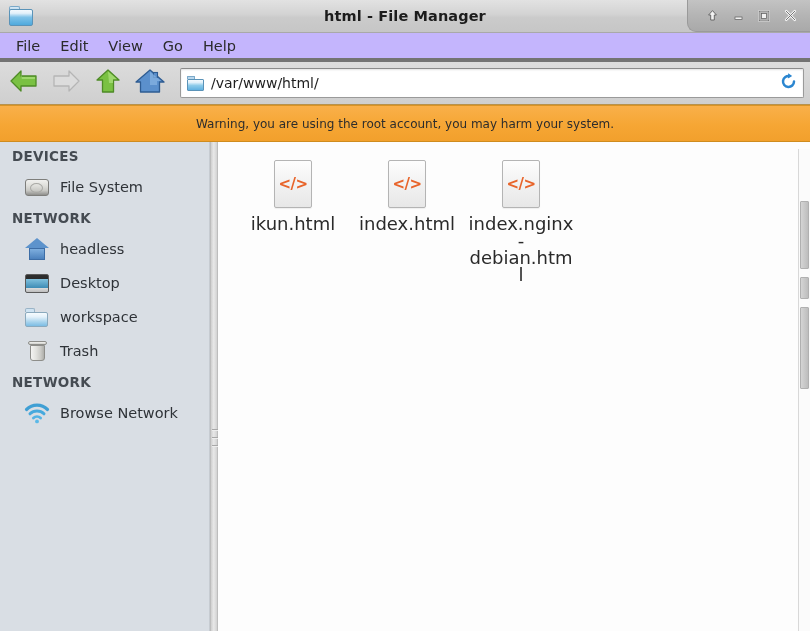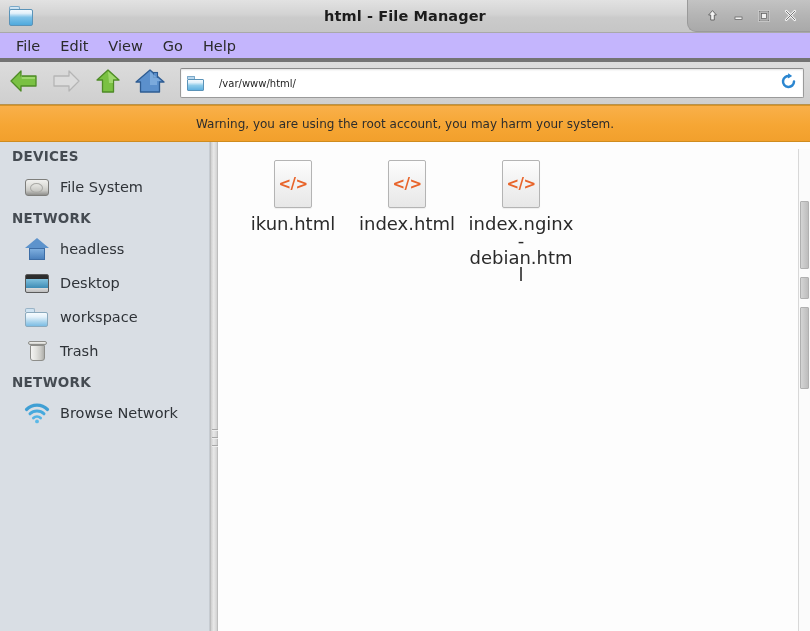--- a/index.html
+++ b/index.html
@@ -153,25 +153,24 @@
   }
   .path-folder-icon .body {
     position: absolute; left: 0; top: 3px;
     width: 17px; height: 12px;
     background: linear-gradient(to bottom,#f3f9fd 0%, #dff0fa 25%, #8ccbea 55%, #5fb0e0 100%);
     border: 1px solid #5a93b8;
     border-radius: 1px;
   }
   .path-text {
     flex: 1 1 auto;
-    font-size: 10px;
+    font-size: 14px;
     color: #1e1e1e;
     white-space: nowrap;
     overflow: hidden;
-    margin-left: 8px;
   }
   .reload-btn {
     width: 22px; height: 22px;
     display: flex; align-items: center; justify-content: center;
     cursor: pointer;
     flex: 0 0 22px;
   }
 
   
   .warning {

